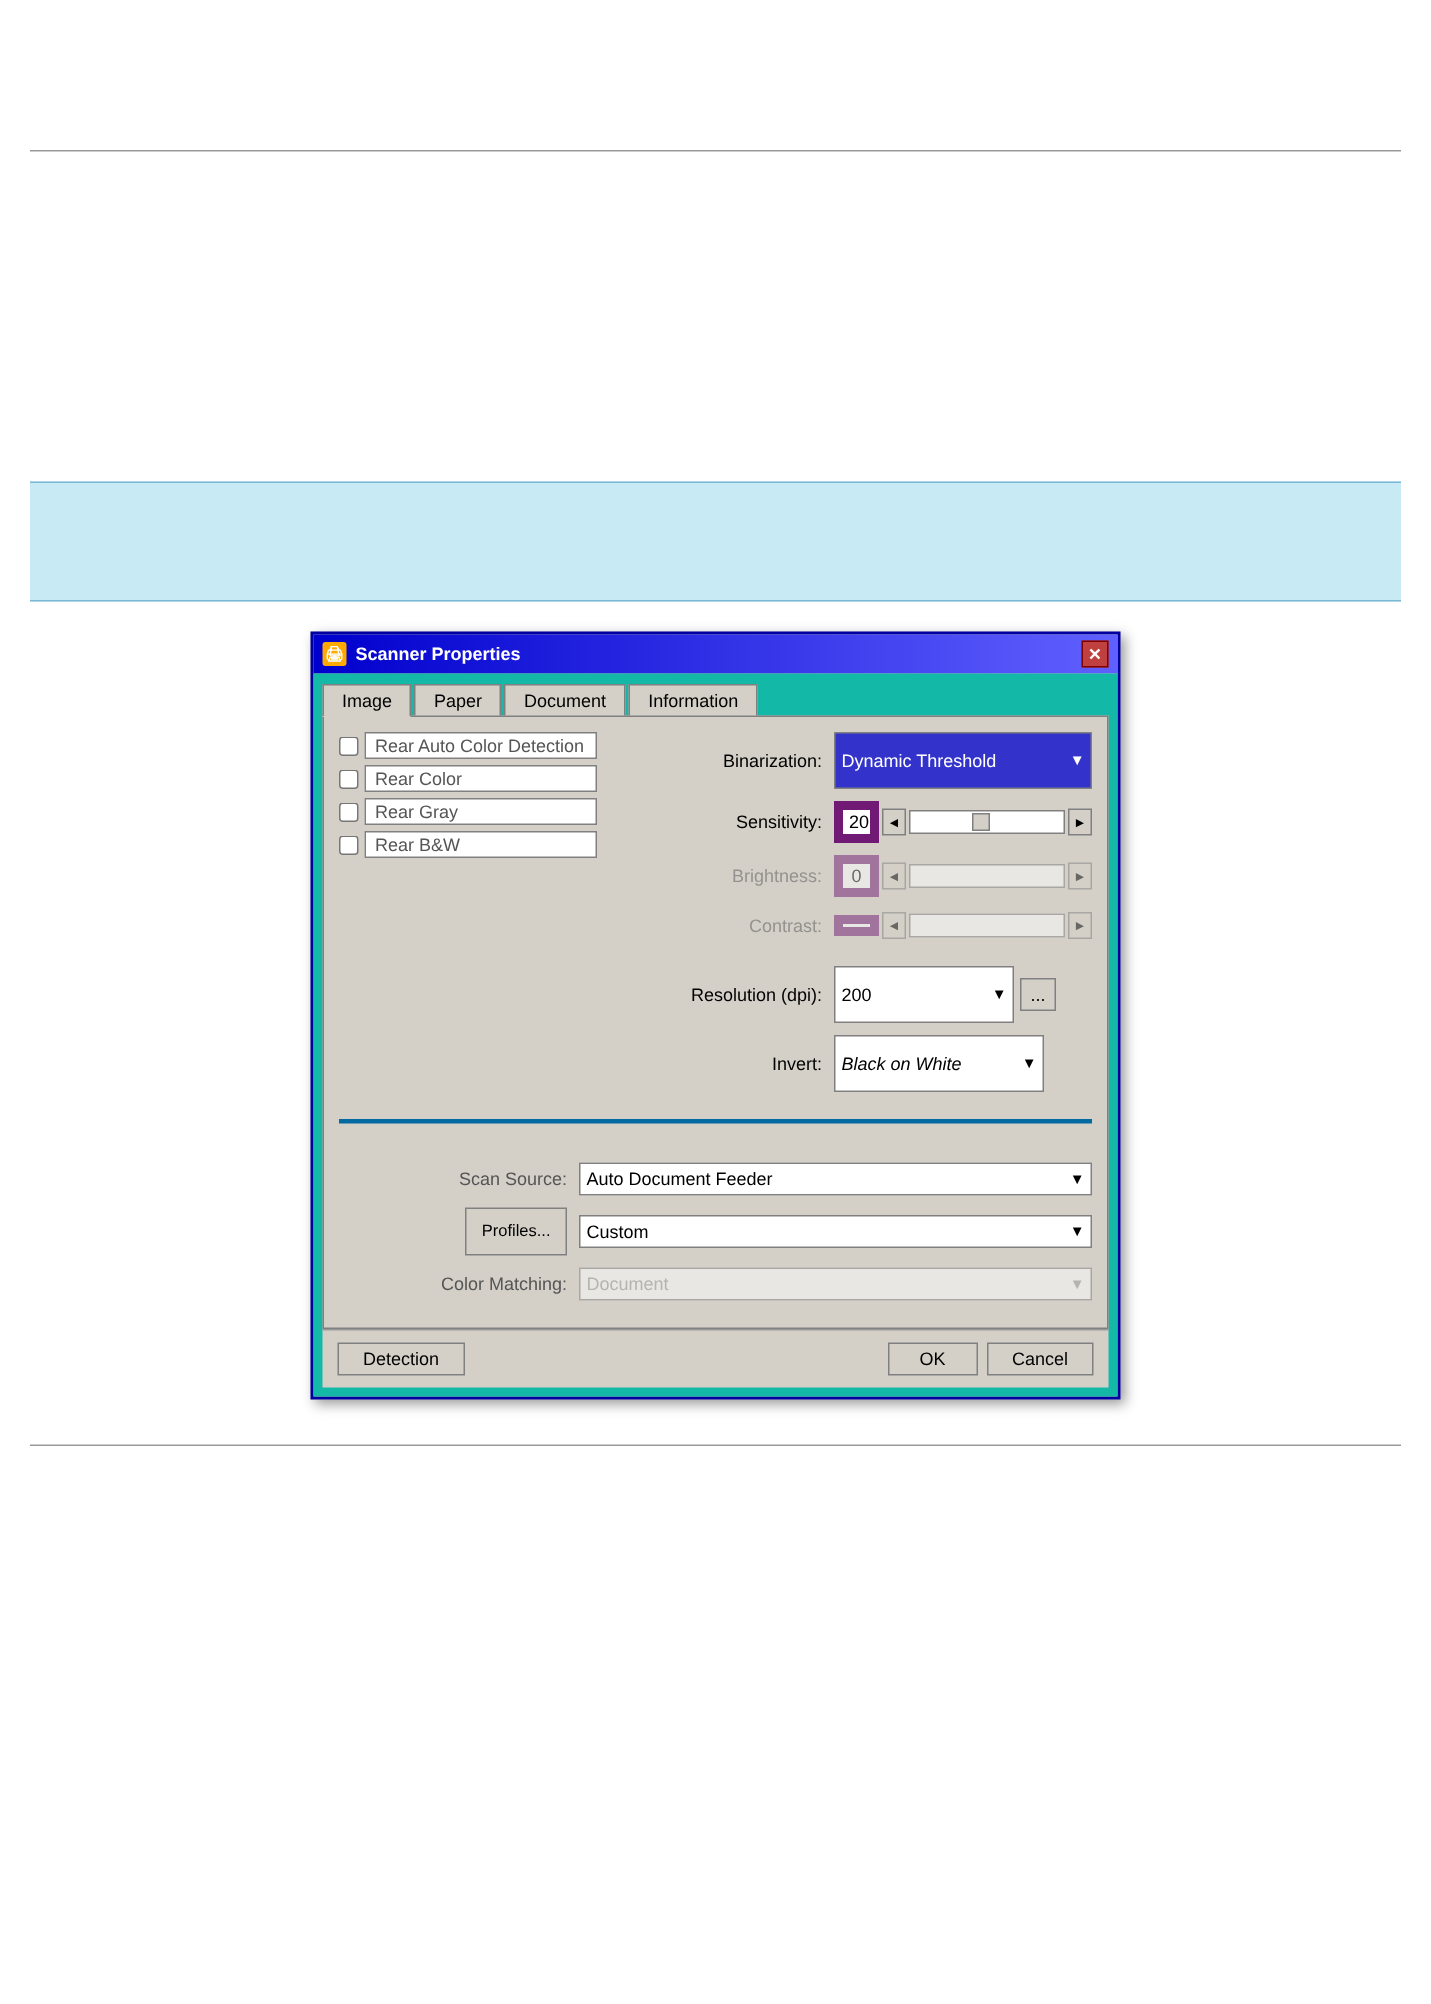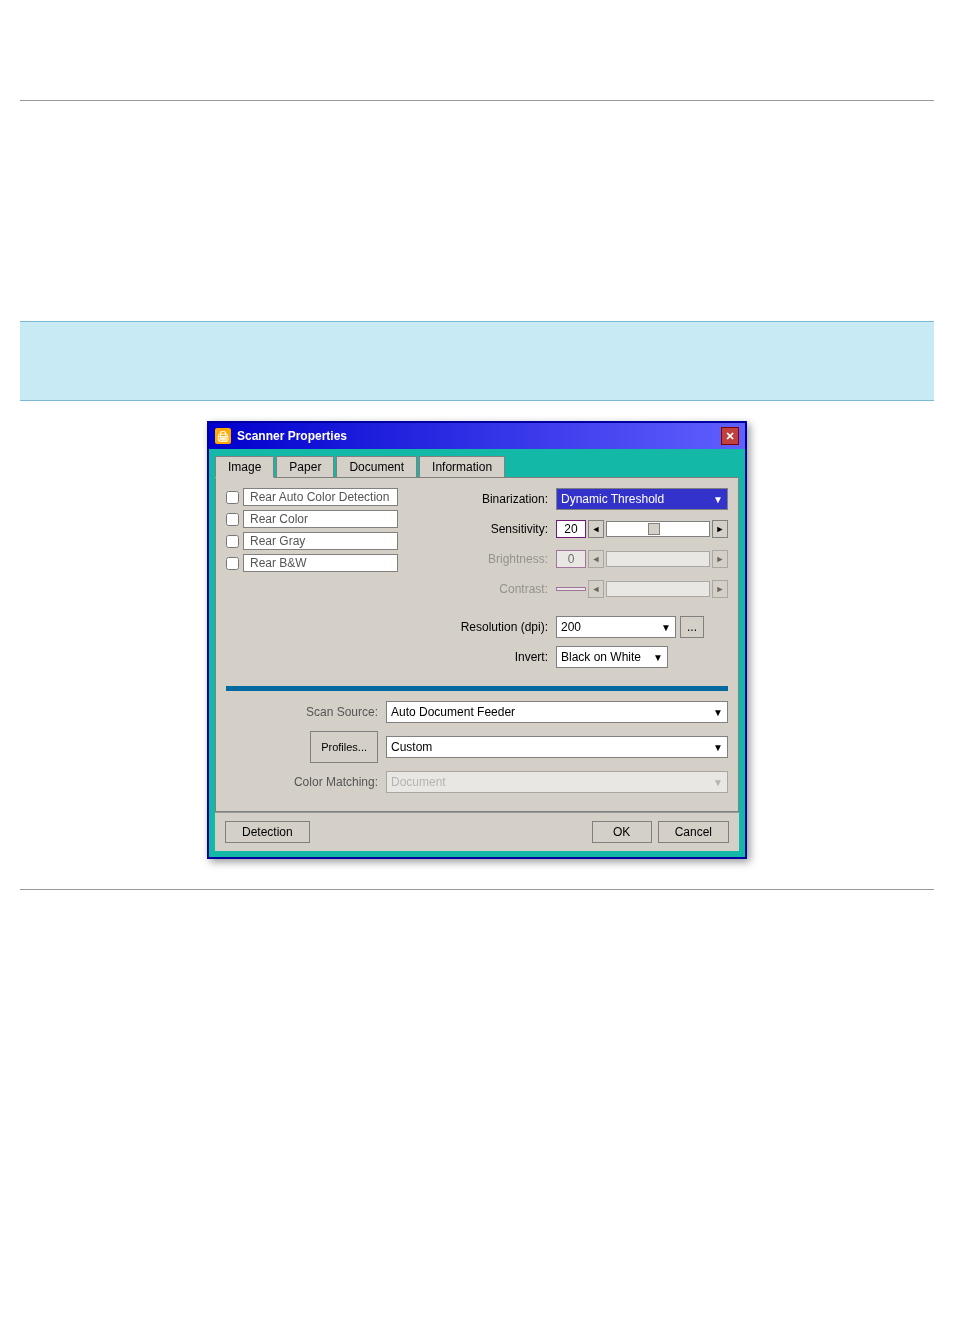--- a/index.html
+++ b/index.html
@@ -204,21 +204,21 @@
       flex: 1;
       display: flex;
       align-items: center;
       gap: 4px;
     }
 
     
     .dropdown {
       border: 1px solid #808080;
       background: #fff;
-      padding: 2px 4px;
+      padding: 18px 4px;
       font-size: 12px;
       display: flex;
       align-items: center;
       justify-content: space-between;
       cursor: pointer;
       height: 22px;
     }
 
     .dropdown.blue-bg {
       background: #3333cc;
@@ -231,21 +231,21 @@
     }
 
     .sens-control {
       display: flex;
       align-items: center;
       gap: 2px;
       width: 100%;
     }
 
     .sens-value {
-      border: 1px solid #701a75;
+      border: 6px solid #701a75;
       background: #fff;
       padding: 1px 4px;
       font-size: 12px;
       width: 30px;
       text-align: center;
     }
 
     .small-btn {
       border: 1px solid #808080;
       background: #d4d0c8;
@@ -289,23 +289,23 @@
       border: 1px solid #808080;
       background: #d4d0c8;
       padding: 1px 6px;
       font-size: 12px;
       cursor: pointer;
       height: 22px;
     }
 
     
     .bottom-section {
-      border-top: 5px solid #0369a1;
+      border-top: 3px solid #0369a1;
       margin-top: 10px;
-      padding-top: 10px;
+      padding-top: 26px;
     }
 
     .scan-source-row {
       display: flex;
       align-items: center;
       margin-bottom: 8px;
     }
 
     .scan-label {
       width: 160px;
@@ -468,21 +468,21 @@
                     <span>200</span>
                     <span class="dropdown-arrow">▼</span>
                   </div>
                   <button class="ellipsis-btn">...</button>
                 </div>
               </div>
 
               <div class="setting-row">
                 <span class="setting-label active">Invert:</span>
                 <div class="setting-control">
-                  <div class="dropdown" style="width:112px;">
+                  <div class="dropdown" style="width:140px;font-style:italic;">
                     <span>Black on White</span>
                     <span class="dropdown-arrow">▼</span>
                   </div>
                 </div>
               </div>
 
             </div>
           </div>
 
           <div class="bottom-section">

